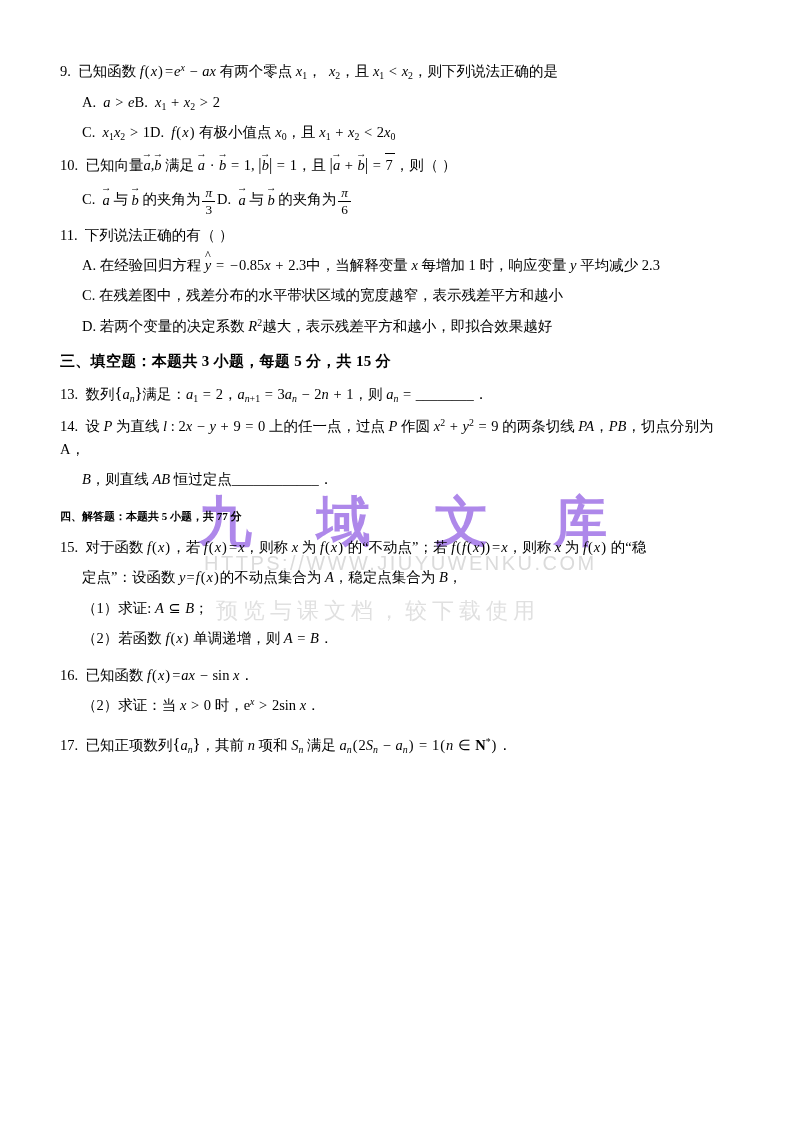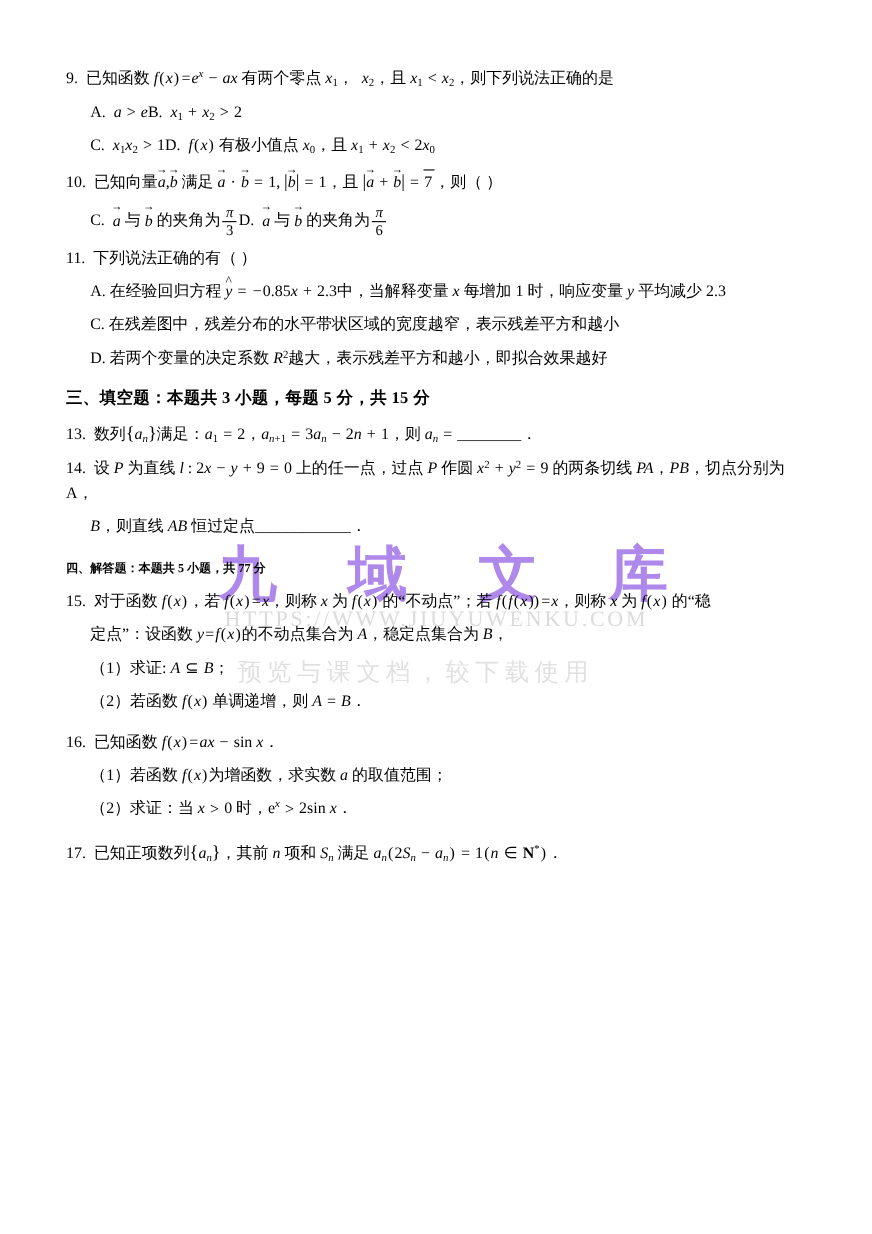--- a/index.html
+++ b/index.html
@@ -125,21 +125,21 @@
     white-space: nowrap;
   }
   .wm-sub {
     position: absolute;
     left: 204px;
     top: 552px;
     font-size: 20px;
     color: #cfcfcf;
     opacity: .75;
     letter-spacing: 2.5px;
-    font-family: Liberation Serif, serif;
+    font-family: Liberation Sans, sans-serif;
     white-space: nowrap;
   }
   .wm-sub2 {
     position: absolute;
     left: 216px;
     top: 596px;
     font-size: 22px;
     color: #d4d4d4;
     opacity: .7;
     letter-spacing: 5px;
@@ -222,23 +222,20 @@
       （1）求证: <span class="mi">A</span> <span class="mo">⊆</span> <span class="mi">B</span>；
     </div>
     <div class="line indent">
       （2）若函数 <span class="mi">f</span><span class="mo">(</span><span class="mi">x</span><span class="mo">)</span> 单调递增，则 <span class="mi">A</span> <span class="mo">=</span> <span class="mi">B</span>．
     </div>
 
     <div class="line" style="margin-top:14px;">
       16.&nbsp; 已知函数 <span class="mi">f</span><span class="mo">(</span><span class="mi">x</span><span class="mo">)</span><span class="mo">=</span><span class="mi">ax</span> <span class="mo">−</span> <span class="mn">sin</span> <span class="mi">x</span>．
     </div>
     <div class="line indent">
-      （1）若函数 <span class="mi">f</span><span class="mo">(</span><span class="mi">x</span><span class="mo">)</span>为增函数，求实数 <span class="mi">a</span> 的取值范围；
-    </div>
-    <div class="line indent">
       （2）求证：当 <span class="mi">x</span> <span class="mo">&gt;</span> <span class="mn">0</span> 时，<span class="mn">e</span><sup><span class="mi">x</span></sup> <span class="mo">&gt;</span> <span class="mn">2sin</span> <span class="mi">x</span>．
     </div>
 
     <div class="line" style="margin-top:14px;">
       17.&nbsp; 已知正项数列<span class="big">{</span><span class="mi">a</span><sub><span class="mi">n</span></sub><span class="big">}</span>，其前 <span class="mi">n</span> 项和 <span class="mi">S</span><sub><span class="mi">n</span></sub> 满足 <span class="mi">a</span><sub><span class="mi">n</span></sub><span class="mo">(</span><span class="mn">2</span><span class="mi">S</span><sub><span class="mi">n</span></sub> <span class="mo">−</span> <span class="mi">a</span><sub><span class="mi">n</span></sub><span class="mo">)</span> <span class="mo">=</span> <span class="mn">1</span><span class="mo">(</span><span class="mi">n</span> <span class="mo">∈</span> <span style="font-weight:bold;">N</span><sup>*</sup><span class="mo">)</span>．
     </div>
 
   </div>
 </div>
 

